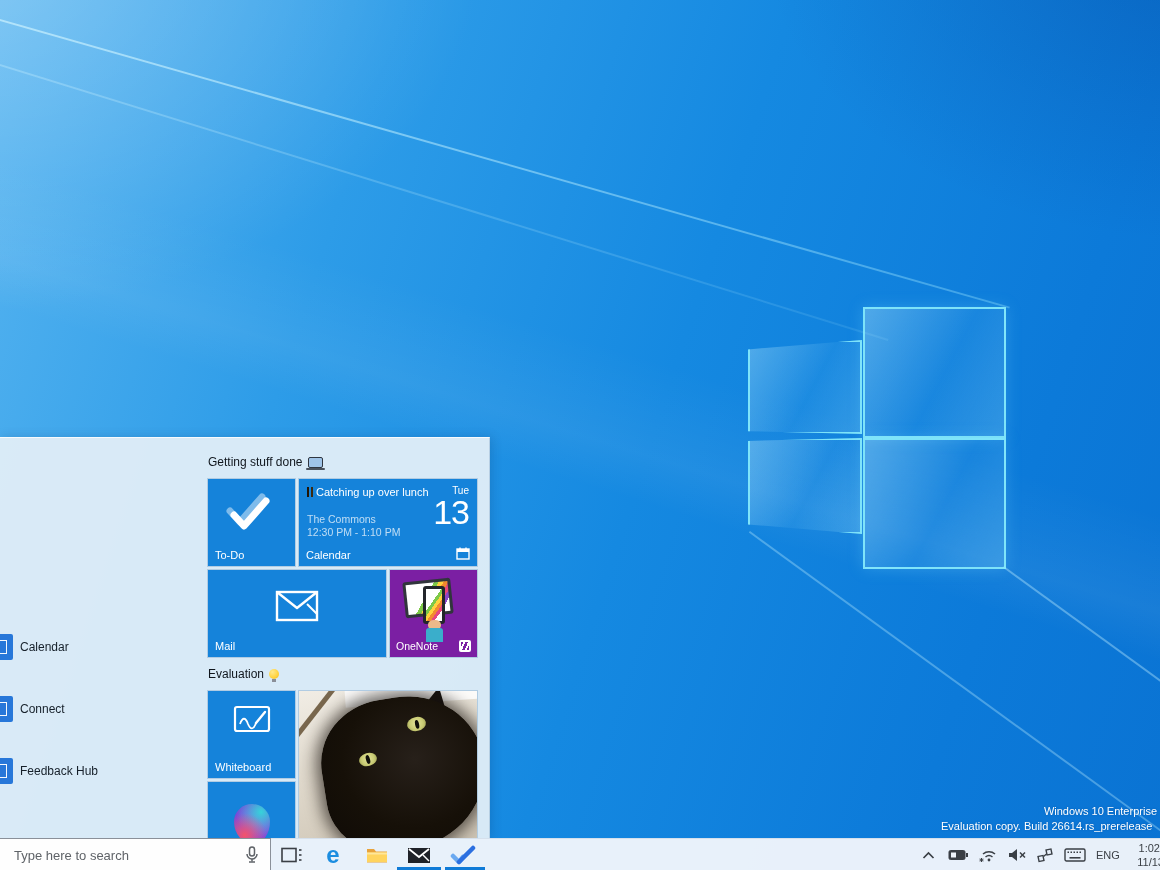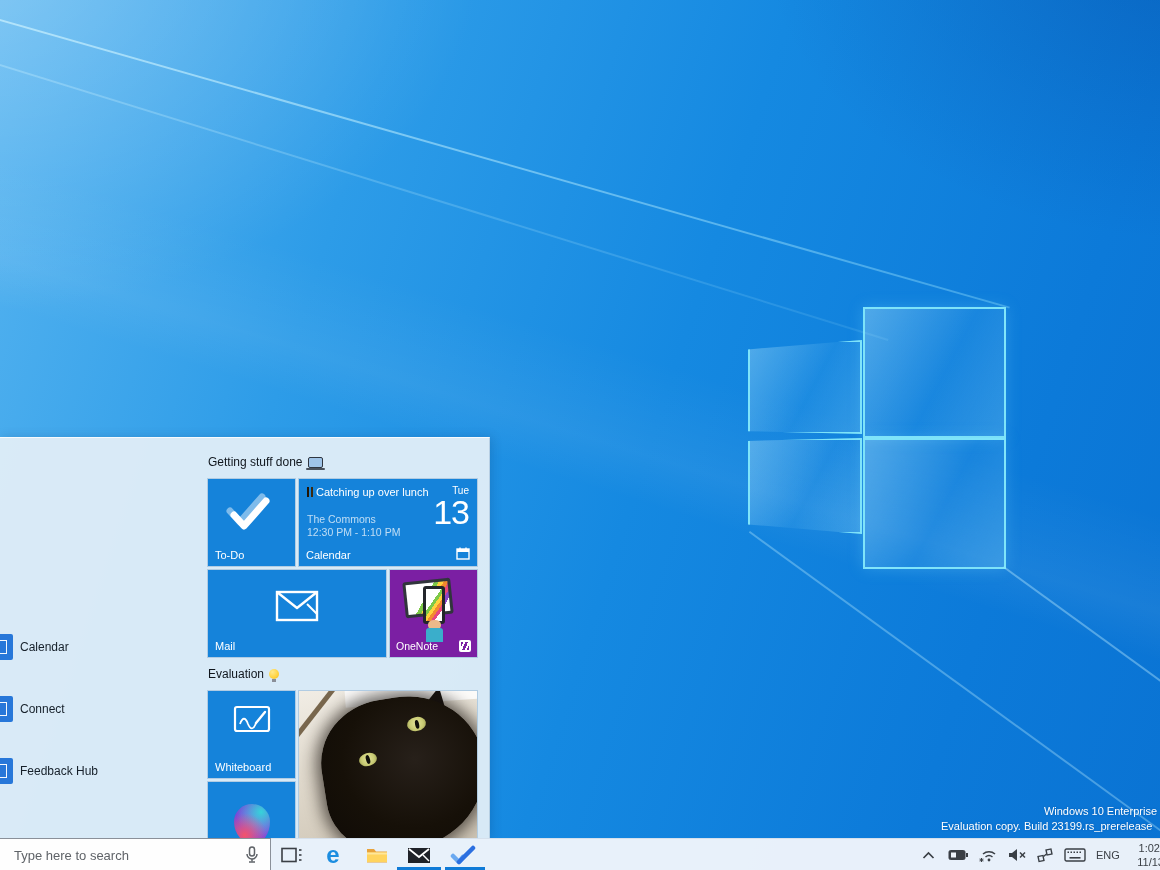--- a/index.html
+++ b/index.html
@@ -145,21 +145,21 @@
   <div class="ray ray4"></div>
 
   <div>
     <div class="pane pane-tl"></div>
     <div class="pane pane-tr"></div>
     <div class="pane pane-bl"></div>
     <div class="pane pane-br"></div>
   </div>
 
   <div class="wm wm1">Windows 10 Enterprise</div>
-  <div class="wm wm2">Evaluation copy. Build 23199.rs_prerelease</div>
+  <div class="wm wm2">Evaluation copy. Build 26614.rs_prerelease</div>
 </div>
 
 <div class="start-menu">
 
   <div class="app-row" style="top:193px;">
     <span class="app-ico"></span>
     <span class="app-label">Calendar</span>
   </div>
   <div class="app-row" style="top:255px;">
     <span class="app-ico"></span>

